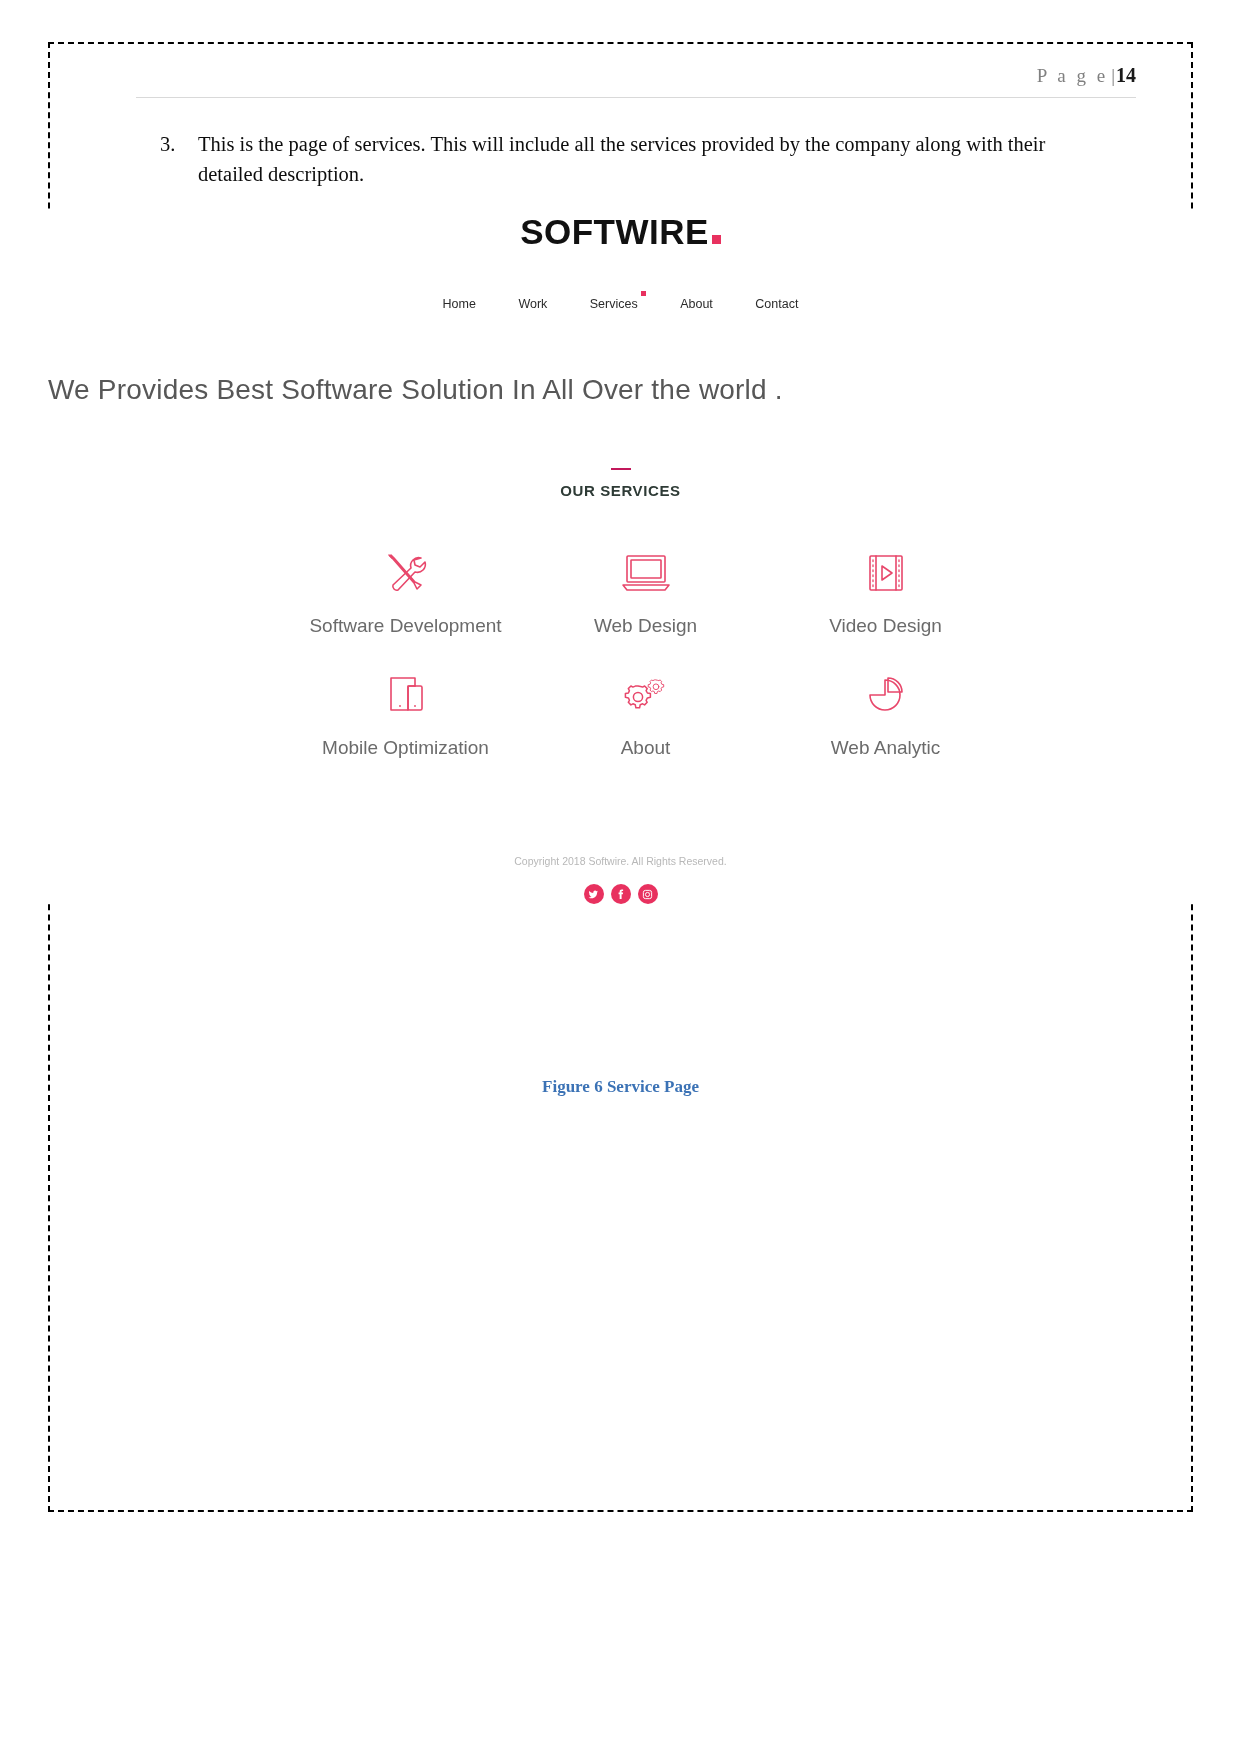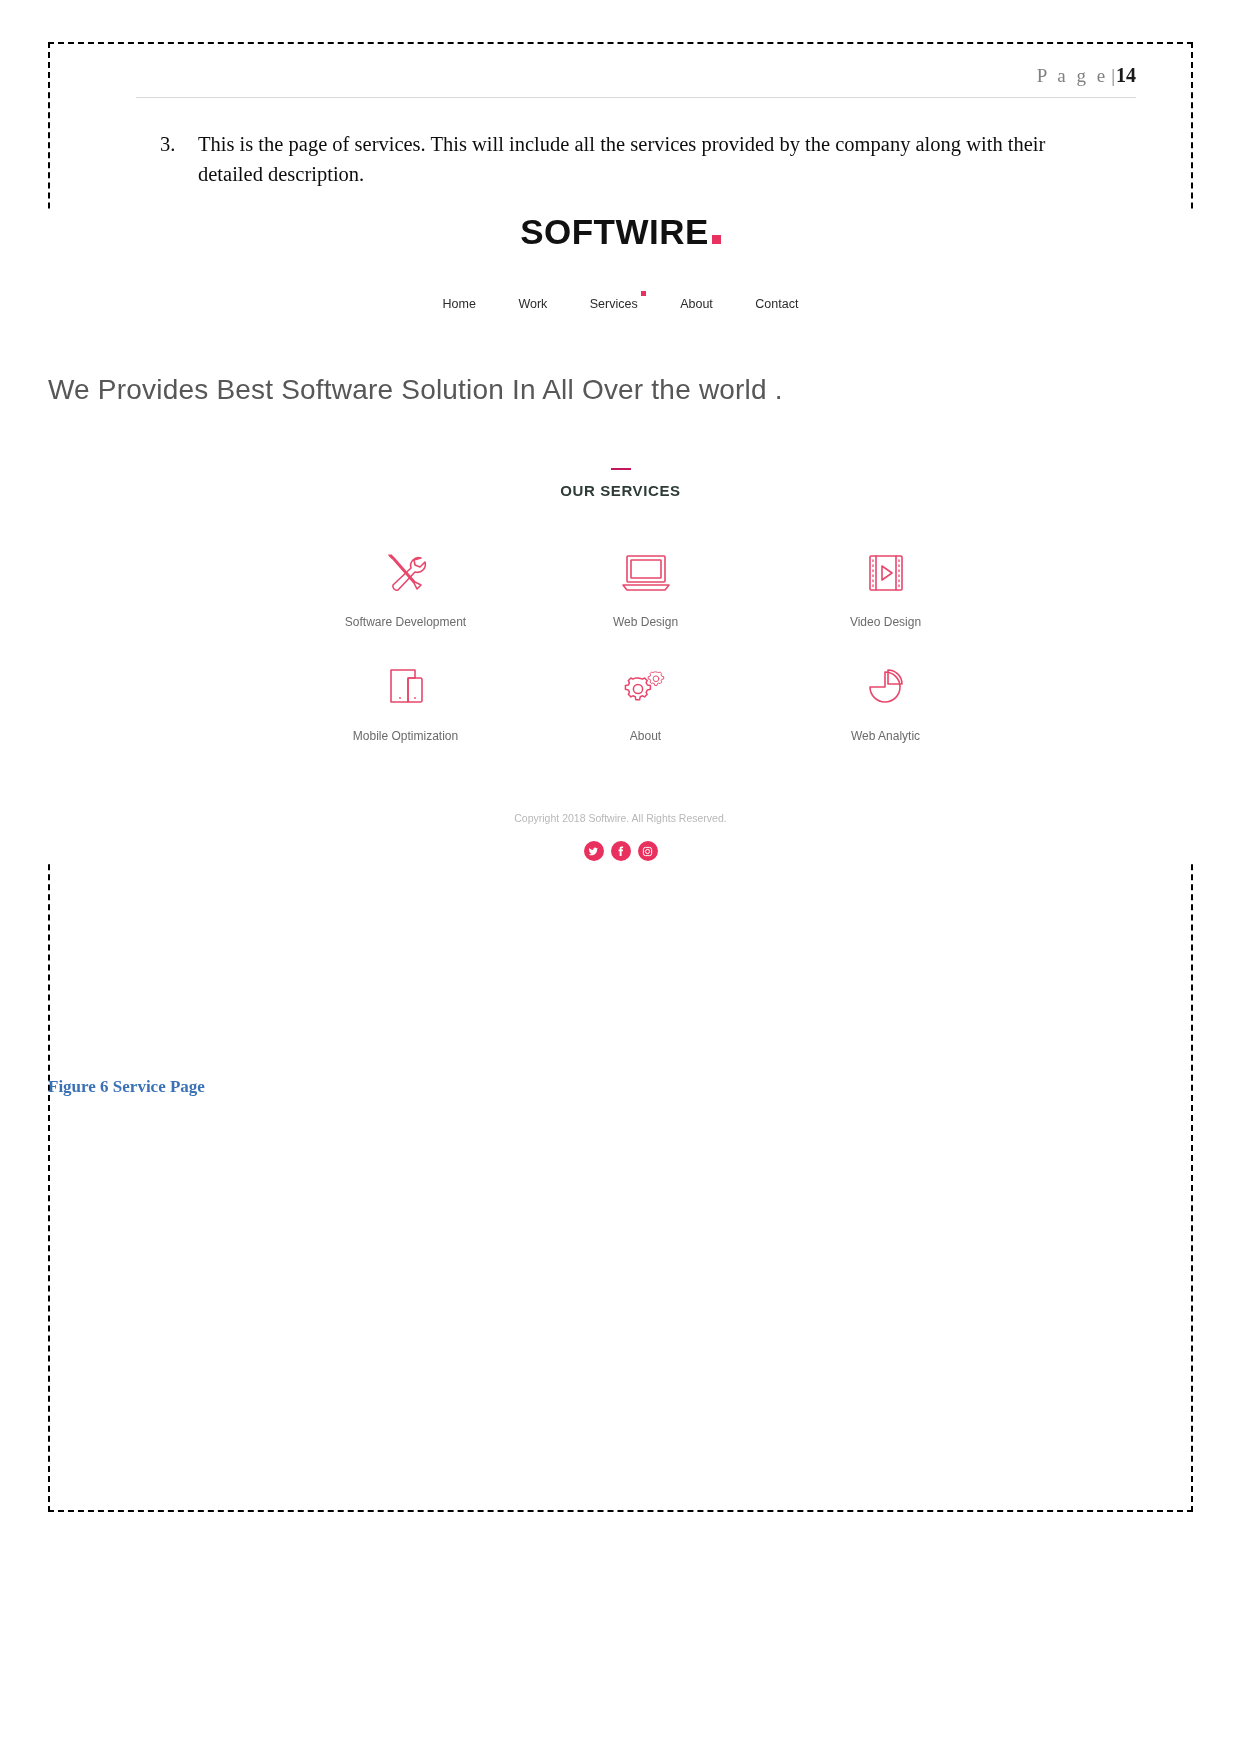--- a/index.html
+++ b/index.html
@@ -192,28 +192,28 @@
     text-align: center;
   }
   .service-cell .icon-box {
     height: 56px;
     display: flex;
     align-items: center;
     justify-content: center;
   }
   .service-cell .svc-label {
     margin-top: 14px;
-    font-size: 12px;
+    font-size: 19px;
     color: #6b6b6b;
     font-family: "Liberation Sans", sans-serif;
   }
 
   
   .site-footer {
-    margin-top: 69px;
+    margin-top: 96px;
     text-align: center;
   }
   .site-footer .copy {
     font-size: 10.5px;
     color: #b8b8b8;
     font-family: "Liberation Sans", sans-serif;
   }
   .social-row {
     margin-top: 17px;
     display: flex;
@@ -229,20 +229,21 @@
     align-items: center;
     justify-content: center;
   }
 
   
   .fig-caption {
     position: absolute;
     left: 0;
     top: 1035px;
     width: 1145px;
+    text-align: center;
     font-family: "Liberation Serif", serif;
     font-size: 17px;
     font-weight: bold;
     color: #3b72b5;
   }
 </style>
 </head>
 <body>
 
 <div class="page-border"></div>

